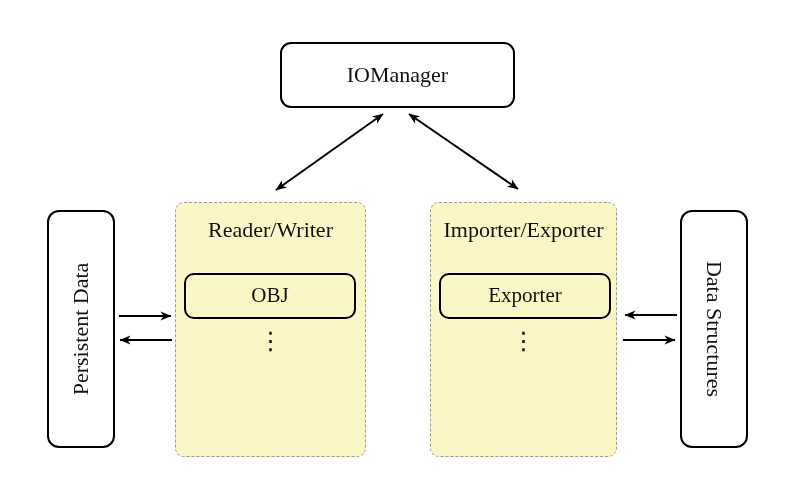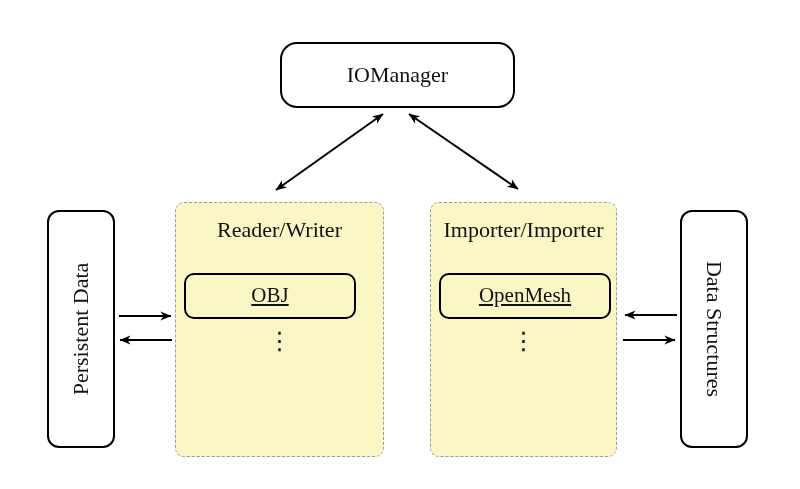--- a/index.html
+++ b/index.html
@@ -15,21 +15,21 @@
   .arrows {
     position: absolute;
     left: 0; top: 0;
     width: 800px; height: 489px;
     pointer-events: none;
   }
   .node {
     position: absolute;
     background: #ffffff;
     border: 2.5px solid #000000;
-    border-radius: 17px;
+    border-radius: 11px;
     display: flex;
     align-items: center;
     justify-content: center;
     box-sizing: border-box;
   }
   .node-iomanager {
     left: 280px; top: 42px;
     width: 235px; height: 66px;
     font-size: 22px;
   }
@@ -53,21 +53,21 @@
   .vtext-cw  { transform: rotate(90deg); }
   .group {
     position: absolute;
     top: 202px;
     height: 255px;
     background: #FBF6C5;
     border: 1.6px dashed #9B9B9B;
     border-radius: 9px;
     box-sizing: border-box;
   }
-  .group-left  { left: 175px; width: 209px; }
+  .group-left  { left: 175px; width: 191px; }
   .group-right { left: 430px; width: 187px; }
   .group-title {
     position: absolute;
     left: 0; top: 14px;
     width: 100%;
     text-align: center;
     font-size: 22px;
     white-space: nowrap;
   }
   .inner-box {
@@ -78,21 +78,20 @@
     border: 2.5px solid #000000;
     border-radius: 10px;
     box-sizing: border-box;
     display: flex;
     align-items: center;
     justify-content: center;
     text-align: center;
     font-size: 21px;
     line-height: 1.3;
     white-space: pre-line;
-    text-decoration: underline;
   }
   .inner-top    { top: 70px;  height: 46px; }
   .inner-bottom { top: 175px; height: 60px; }
   .dots {
     position: absolute;
     left: 0; top: 126px;
     width: 100%;
     text-align: center;
     font-size: 24px;
     line-height: 1;
@@ -130,18 +129,18 @@
     <span class="vtext vtext-cw">Data Structures</span>
   </div>
 
   <div class="group group-left">
     <div class="group-title">Reader/Writer</div>
     <div class="inner-box inner-top">OBJ</div>
     <div class="dots">⋮</div>
   </div>
 
   <div class="group group-right">
-    <div class="group-title">Importer/Importer</div>
-    <div class="inner-box inner-top">OpenMesh</div>
+    <div class="group-title">Importer/Exporter</div>
+    <div class="inner-box inner-top">Exporter</div>
     <div class="dots">⋮</div>
   </div>
 
 </div>
 
 </body></html>

